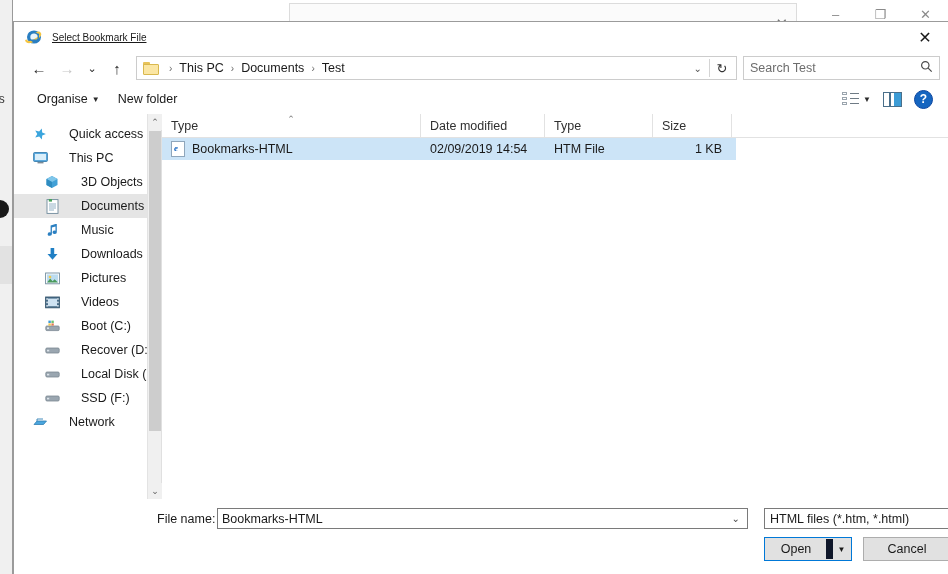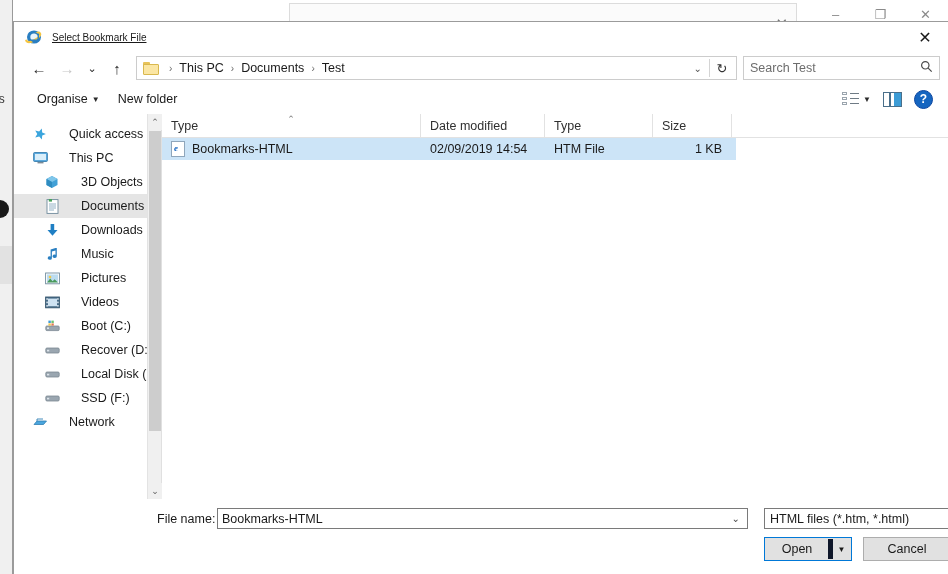--- a/index.html
+++ b/index.html
@@ -241,21 +241,21 @@
     display: flex; align-items: center; padding: 0 5px; font-size: 12.5px; color: #1a1a1a;
   }
   .filter-caret { margin-left: auto; color: #4a4a4a; font-size: 10px; }
 
   .open-wrap {
     position: absolute; left: 750px; top: 38px; width: 88px; height: 24px;
     border: 1px solid #0078d7; background: #e1e1e1; display: flex; padding: 1px;
   }
   .open-main {
     flex: 1; display: flex; align-items: center; justify-content: center;
-    font-size: 12.5px; color: #1a1a1a; border-right: 5px solid #0f172a;
+    font-size: 12.5px; color: #1a1a1a; border-right: 7px solid #0f172a;
     background: #e1e1e1;
   }
   .open-arrow {
     width: 17px; display: flex; align-items: center; justify-content: center;
     font-size: 8px; color: #1a1a1a; background: #e1e1e1;
   }
   .cancel-btn {
     position: absolute; left: 849px; top: 38px; width: 88px; height: 24px;
     border: 1px solid #adadad; background: #e1e1e1;
     display: flex; align-items: center; justify-content: center;
@@ -409,35 +409,35 @@
               <line x1="3" y1="7" x2="10" y2="7" stroke="#7aa0b8" stroke-width="0.8"></line>
               <line x1="3" y1="9" x2="10" y2="9" stroke="#7aa0b8" stroke-width="0.8"></line>
               <line x1="3" y1="11" x2="8" y2="11" stroke="#7aa0b8" stroke-width="0.8"></line>
             </svg>
         </span>
         <span class="sb-label">Documents</span>
       </div>
 
       <div class="sb-item indent">
         <span class="sb-ico">
+          <svg width="12" height="14" viewBox="0 0 12 14">
+              <path d="M9.5 1L4.6 2.4v7.1a2.1 1.7 0 1 0 1.3 1.5V4.4l3.6-1v4.3a2.1 1.7 0 1 0 1.3 1.5V1z" fill="#2a7fc1"></path>
+            </svg>
+        </span>
+        <span class="sb-label">Music</span>
+      </div>
+
+      <div class="sb-item indent">
+        <span class="sb-ico">
           <svg width="13" height="14" viewBox="0 0 13 14">
               <rect x="4.6" y="1" width="3.6" height="6" fill="#1f7fc4"></rect>
               <path d="M1.5 7h10L6.5 12.8z" fill="#1f7fc4"></path>
             </svg>
         </span>
         <span class="sb-label">Downloads</span>
-      </div>
-
-      <div class="sb-item indent">
-        <span class="sb-ico">
-          <svg width="12" height="14" viewBox="0 0 12 14">
-              <path d="M9.5 1L4.6 2.4v7.1a2.1 1.7 0 1 0 1.3 1.5V4.4l3.6-1v4.3a2.1 1.7 0 1 0 1.3 1.5V1z" fill="#2a7fc1"></path>
-            </svg>
-        </span>
-        <span class="sb-label">Music</span>
       </div>
 
       <div class="sb-item indent">
         <span class="sb-ico">
           <svg width="15" height="13" viewBox="0 0 15 13">
               <rect x="0.6" y="1" width="13.8" height="10.8" fill="#ffffff" stroke="#6f8a9c" stroke-width="0.9"></rect>
               <rect x="2" y="2.4" width="11" height="8" fill="#bcdcf0"></rect>
               <circle cx="5" cy="5" r="1.3" fill="#f2c94c"></circle>
               <path d="M2 10.4l3.2-3.8 2.4 2.6 2-2 3.4 3.2z" fill="#4a9a5c"></path>
             </svg>

